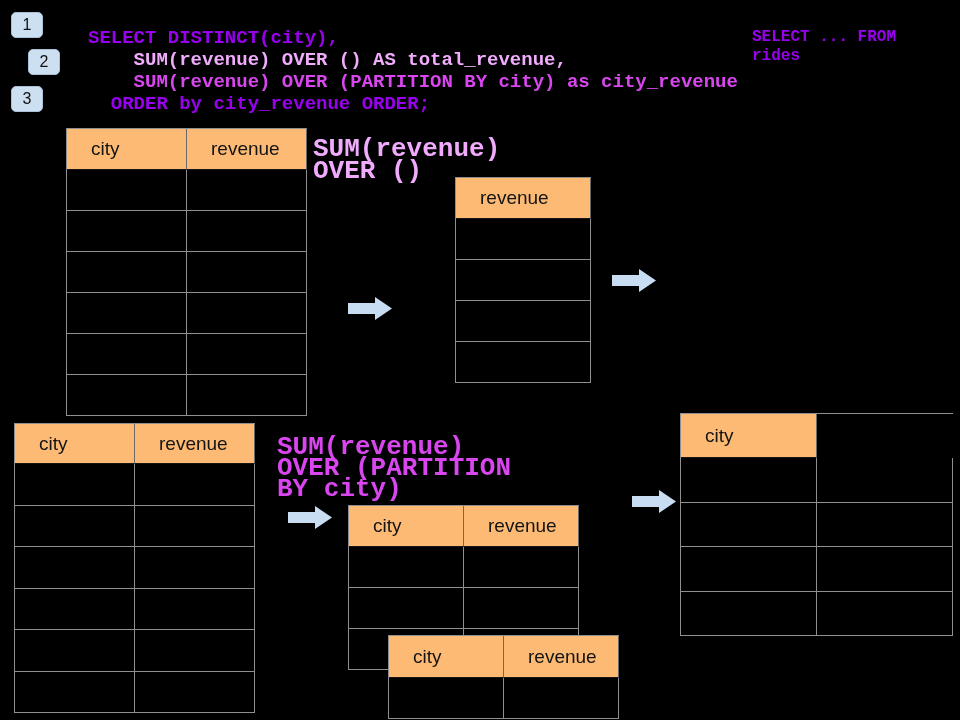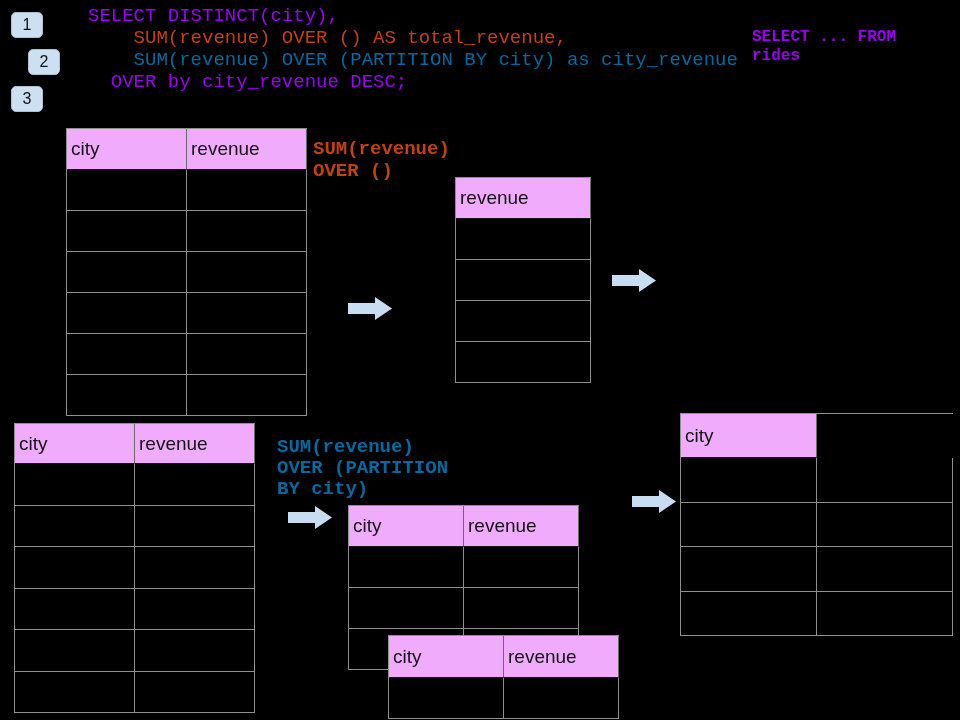--- a/index.html
+++ b/index.html
@@ -9,50 +9,50 @@
   }
   
   .badge {
     position:absolute; width:30px; height:24px; background:#CDE0F2;
     border:1px solid #A9C0D8; border-radius:5px;
     display:flex; align-items:center; justify-content:center;
     font:16px "Liberation Sans", sans-serif; color:#111;
   }
   
   .sql {
-    position:absolute; left:88px; top:5px;
+    position:absolute; left:88px; top:27px;
     font-family:"Liberation Mono","DejaVu Sans Mono",monospace;
-    font-weight:normal; font-size:19px; line-height:22px;
+    font-weight:bold; font-size:19px; line-height:22px;
   }
   .sql-line { white-space:pre; }
   .c-purple { color:#9900F0; }
-  .c-red    { color:#c2410c; }
-  .c-green  { color:#0369a1; }
+  .c-red    { color:#f0abfc; }
+  .c-green  { color:#d946ef; }
   .side-note {
     position:absolute; left:752px; top:28px; width:178px;
     font-family:"Liberation Mono","DejaVu Sans Mono",monospace;
     font-weight:bold; font-size:16px; line-height:19px;
   }
   .fn-label {
     position:absolute; white-space:pre-line;
     font-family:"Liberation Mono","DejaVu Sans Mono",monospace;
-    font-weight:bold; font-size:19px; line-height:22px;
+    font-weight:bold; font-size:26px; line-height:22px;
   }
   #label-total     { left:313px; top:138px; }
   #label-partition { left:277px; top:437px; line-height:21px; }
   
   .tbl {
     position:absolute; box-sizing:border-box;
     border-top:1px solid #8F8F8F; border-left:1px solid #8F8F8F;
   }
   .tr { display:flex; }
   .th, .td { box-sizing:border-box; flex:none; }
   .th {
-    background:#f0abfc; border-right:1px solid #6A6A6A; border-bottom:1px solid #161616;
-    display:flex; align-items:center; padding-left:4px;
+    background:#fdba74; border-right:1px solid #6A6A6A; border-bottom:1px solid #161616;
+    display:flex; align-items:center; padding-left:24px;
     font:19px "Liberation Sans", sans-serif; color:#141414;
   }
   .td { background:#000000; border-right:1px solid #8F8F8F; border-bottom:1px solid #8F8F8F; }
   
   #t-source-top { left:66px;  top:128px; }
   #t-source-top .th { width:120px; height:41px; }
   #t-source-top .td { width:120px; height:41px; }
   #t-total      { left:455px; top:177px; }
   #t-total .th { width:135px; height:41px; }
   #t-total .td { width:135px; height:41px; }
@@ -87,21 +87,21 @@
       <span>2</span>
     </div>
   <div class="badge" style="left:11px; top:86px;">
       <span>3</span>
     </div>
 
   <div class="sql">
     <div class="sql-line c-purple">SELECT DISTINCT(city),</div>
     <div class="sql-line c-red">    SUM(revenue) OVER () AS total_revenue,</div>
     <div class="sql-line c-green">    SUM(revenue) OVER (PARTITION BY city) as city_revenue</div>
-    <div class="sql-line c-purple">  OVER by city_revenue DESC;</div>
+    <div class="sql-line c-purple">  ORDER by city_revenue ORDER;</div>
   </div>
 
   <div class="side-note c-purple">SELECT ... FROM rides</div>
 
   <div id="label-total" class="fn-label c-red">SUM(revenue)
 OVER ()</div>
   <div id="label-partition" class="fn-label c-green">SUM(revenue)
 OVER (PARTITION
 BY city)</div>
 

